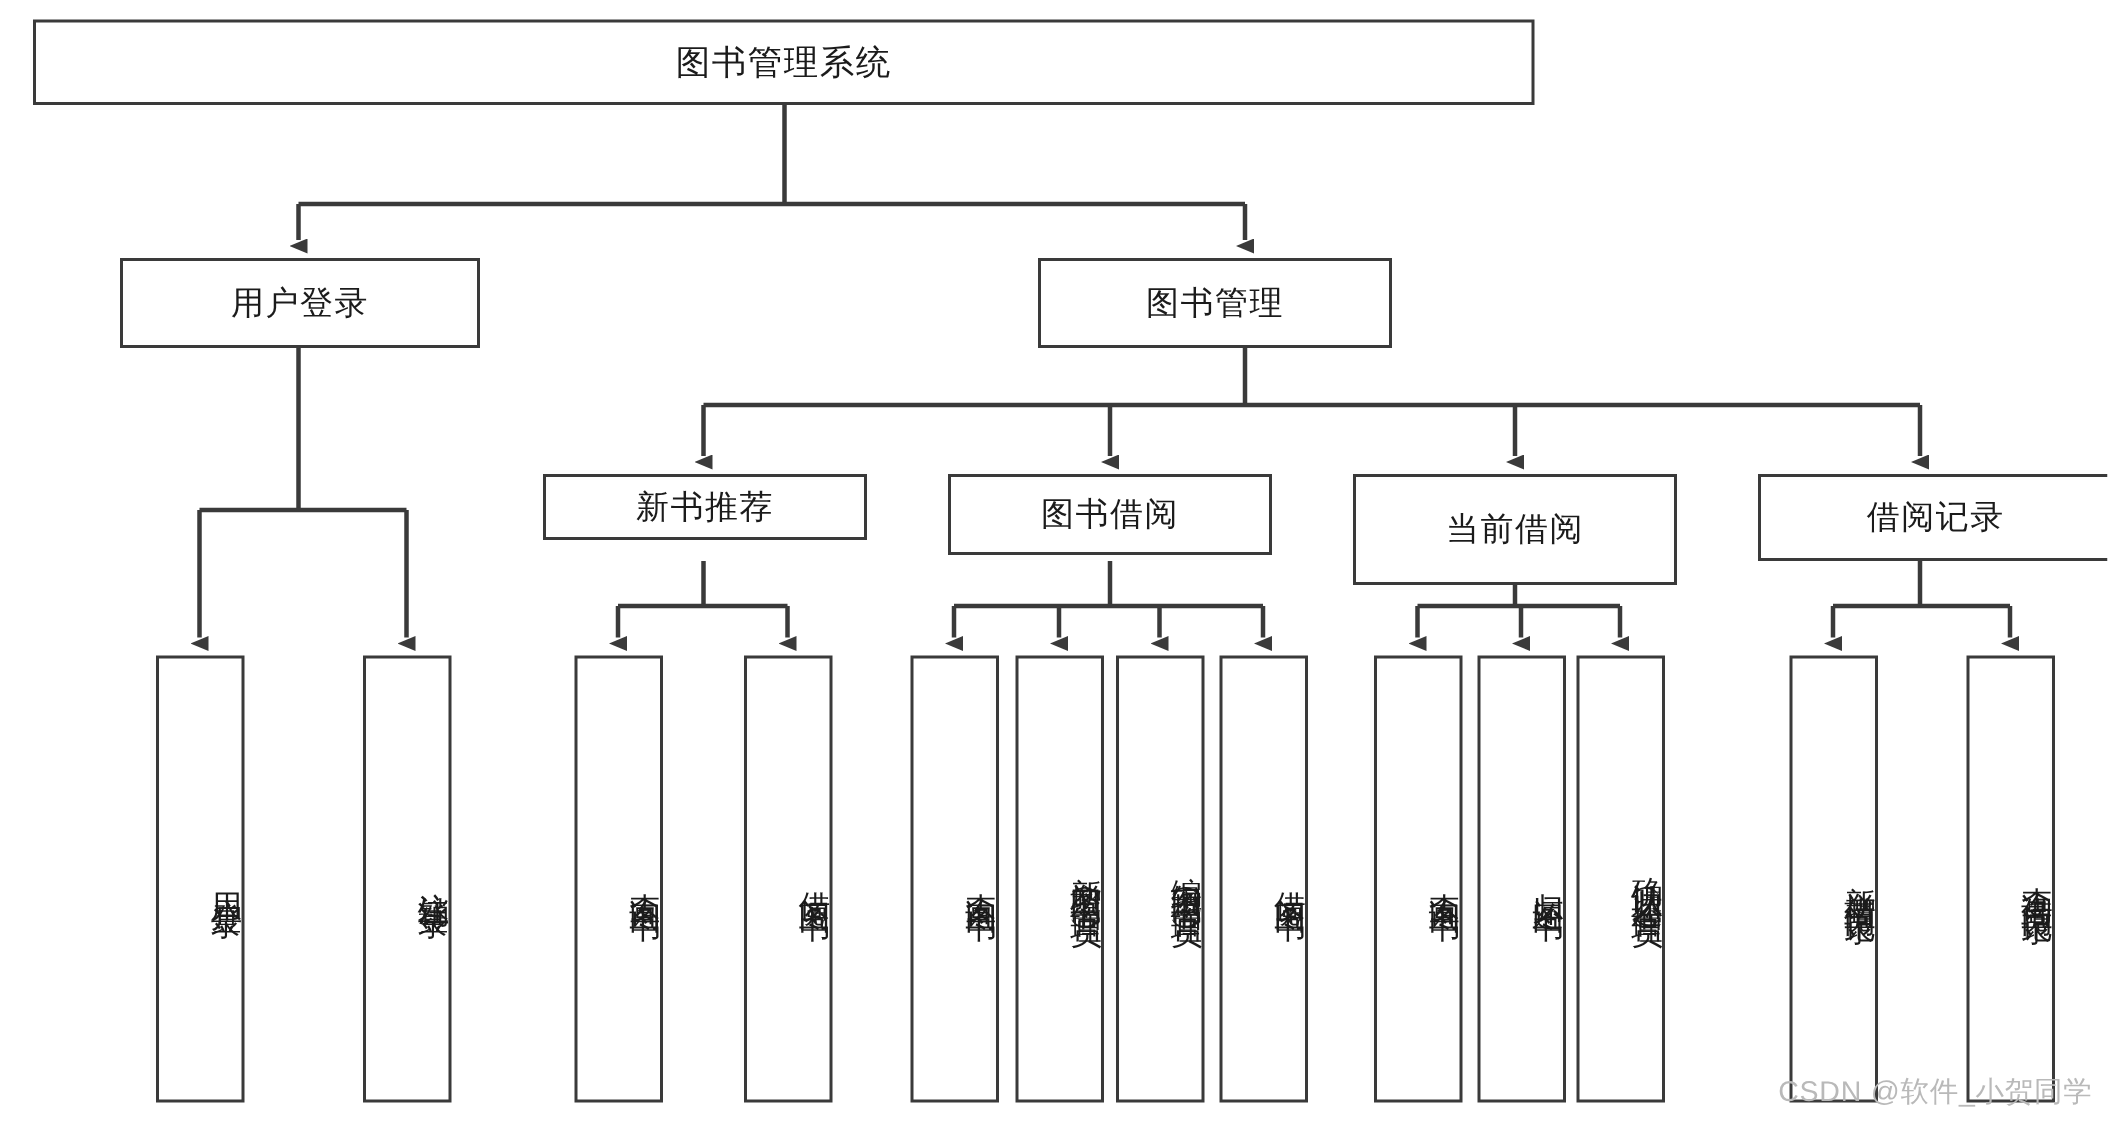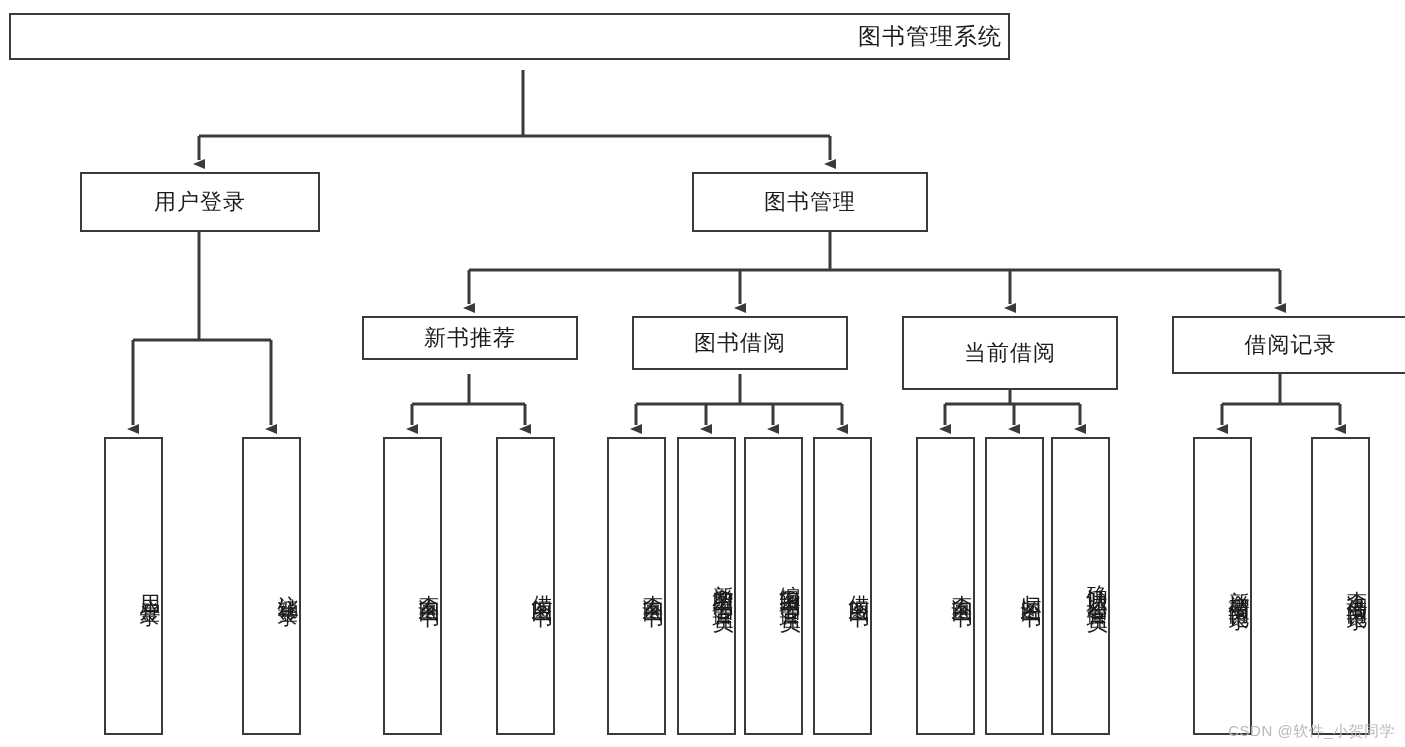--- a/index.html
+++ b/index.html
@@ -58,21 +58,21 @@
     display: block;
     text-align: center;
   }
   .node.root {
     font-size: 23px;
   }
   .watermark {
     position: absolute;
     right: 10px;
     bottom: 6px;
-    font-size: 15px;
+    font-size: 19px;
     color: #b9b9b9;
     letter-spacing: 0.5px;
     white-space: nowrap;
   }
 </style>
 </head>
 <body>
 
 <div id="canvas">
 
@@ -119,21 +119,21 @@
       <path d="M1014,404 L1014,425" marker-end="url(#arrow)"></path>
       <path d="M1080,404 L1080,425" marker-end="url(#arrow)"></path>
 
       <path d="M1280,374 L1280,404"></path>
       <path d="M1222,404 L1340,404"></path>
       <path d="M1222,404 L1222,425" marker-end="url(#arrow)"></path>
       <path d="M1340,404 L1340,425" marker-end="url(#arrow)"></path>
     </g>
   </svg>
 
-  <div class="node horiz root" style="left:9px; top:13px; width:1001px; height:47px;justify-content:flex-end;">
+  <div class="node horiz root" style="left:22px; top:13px; width:1001px; height:57px;">
     <span>图书管理系统</span>
   </div>
 
   <div class="node horiz" style="left:80px; top:172px; width:240px; height:60px;">
     <span>用户登录</span>
   </div>
   <div class="node horiz" style="left:692px; top:172px; width:236px; height:60px;">
     <span>图书管理</span>
   </div>
 

